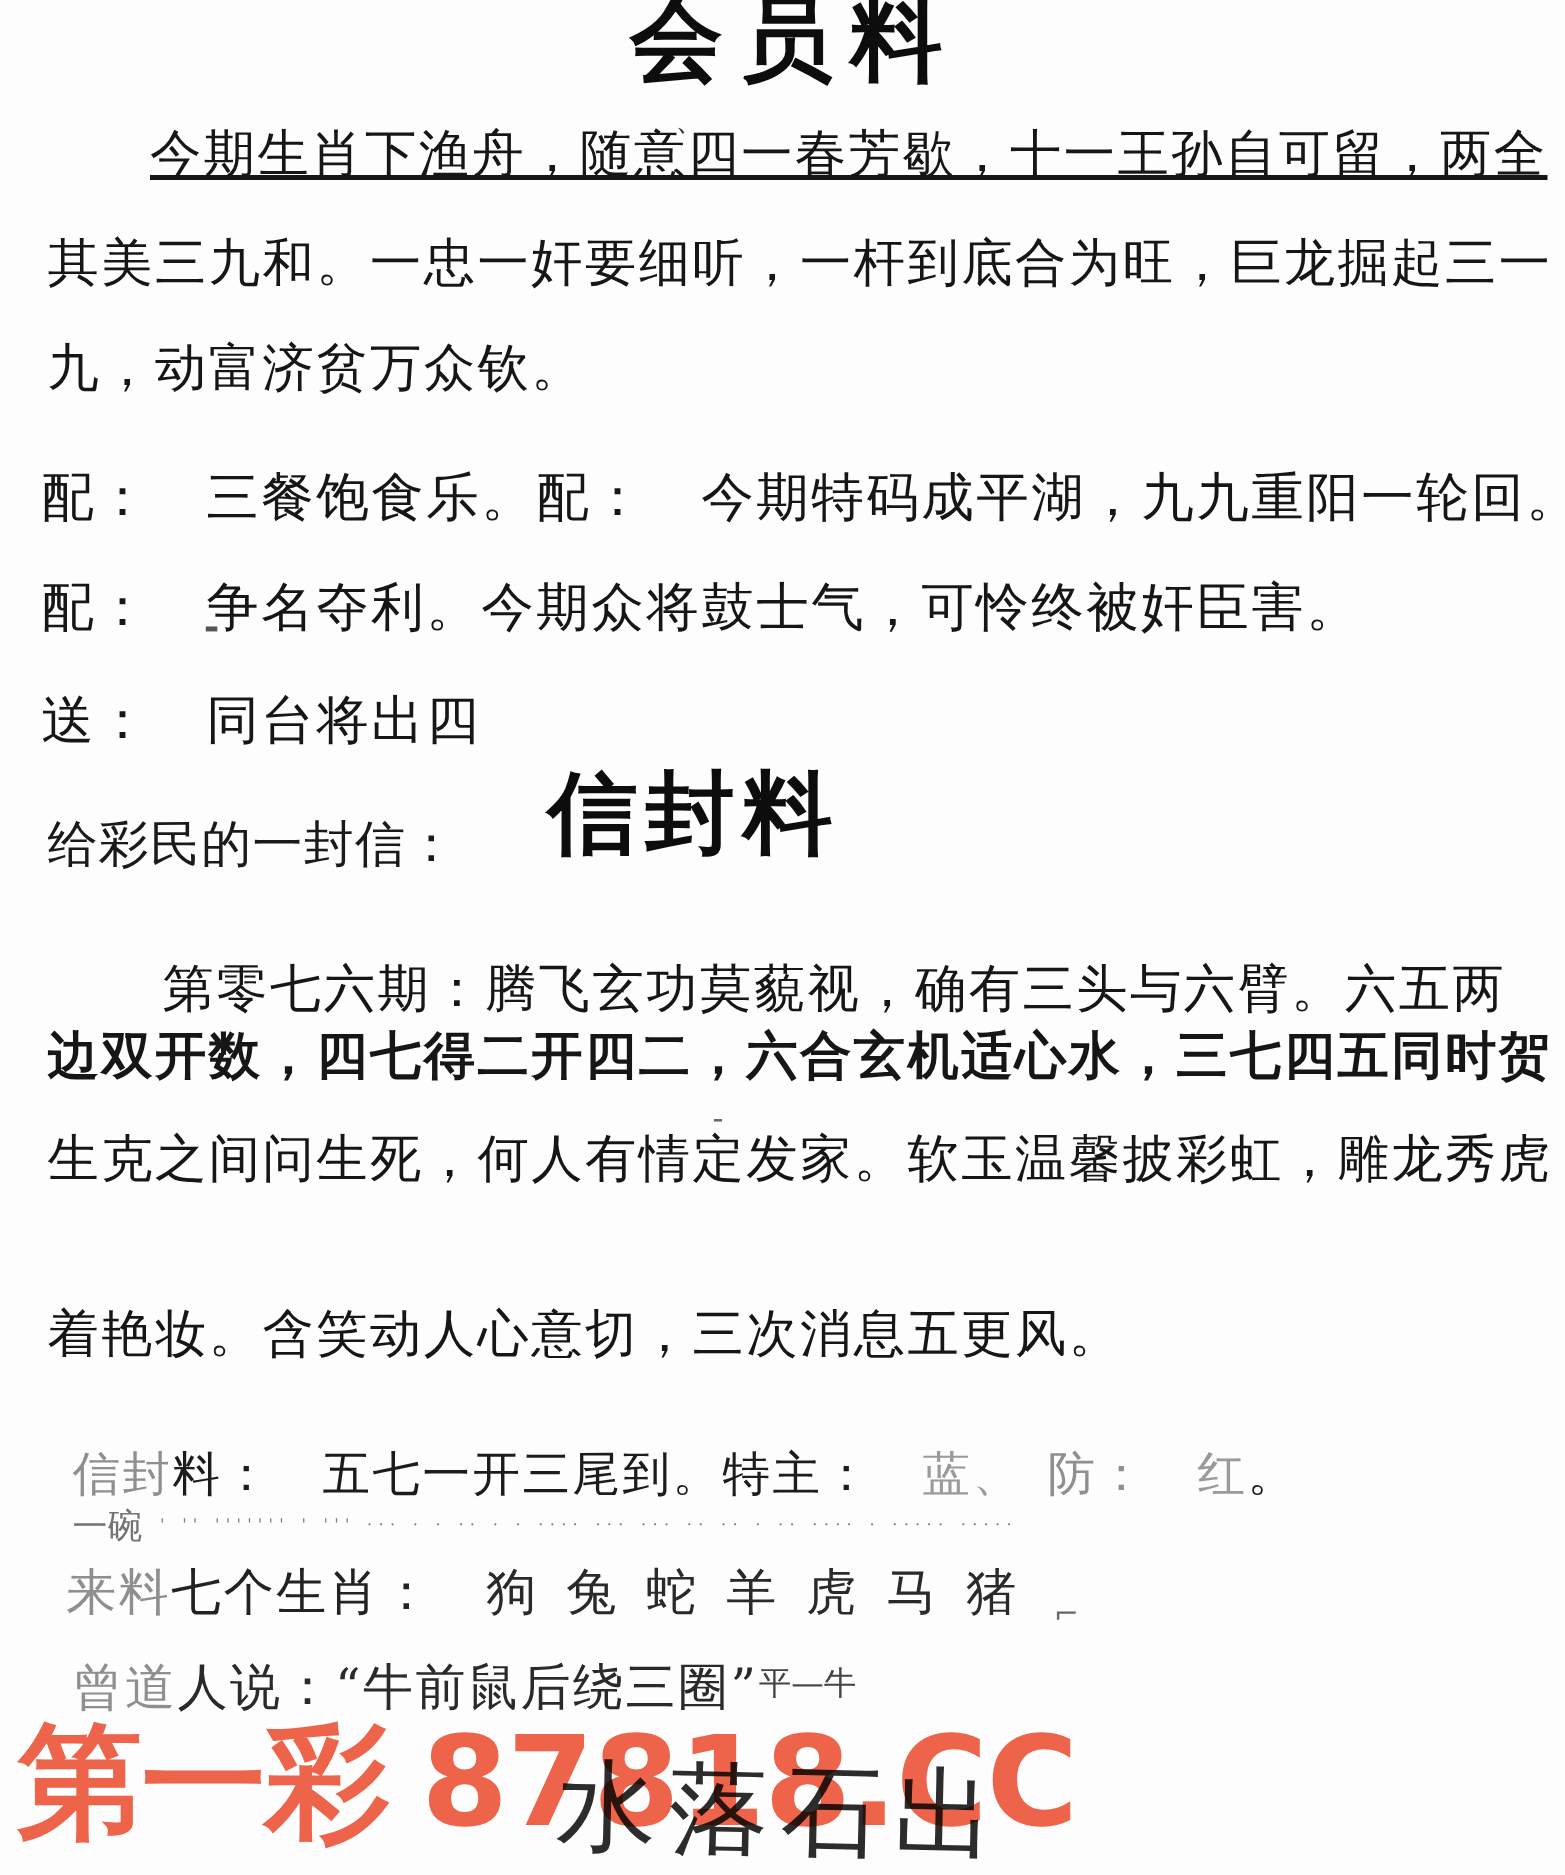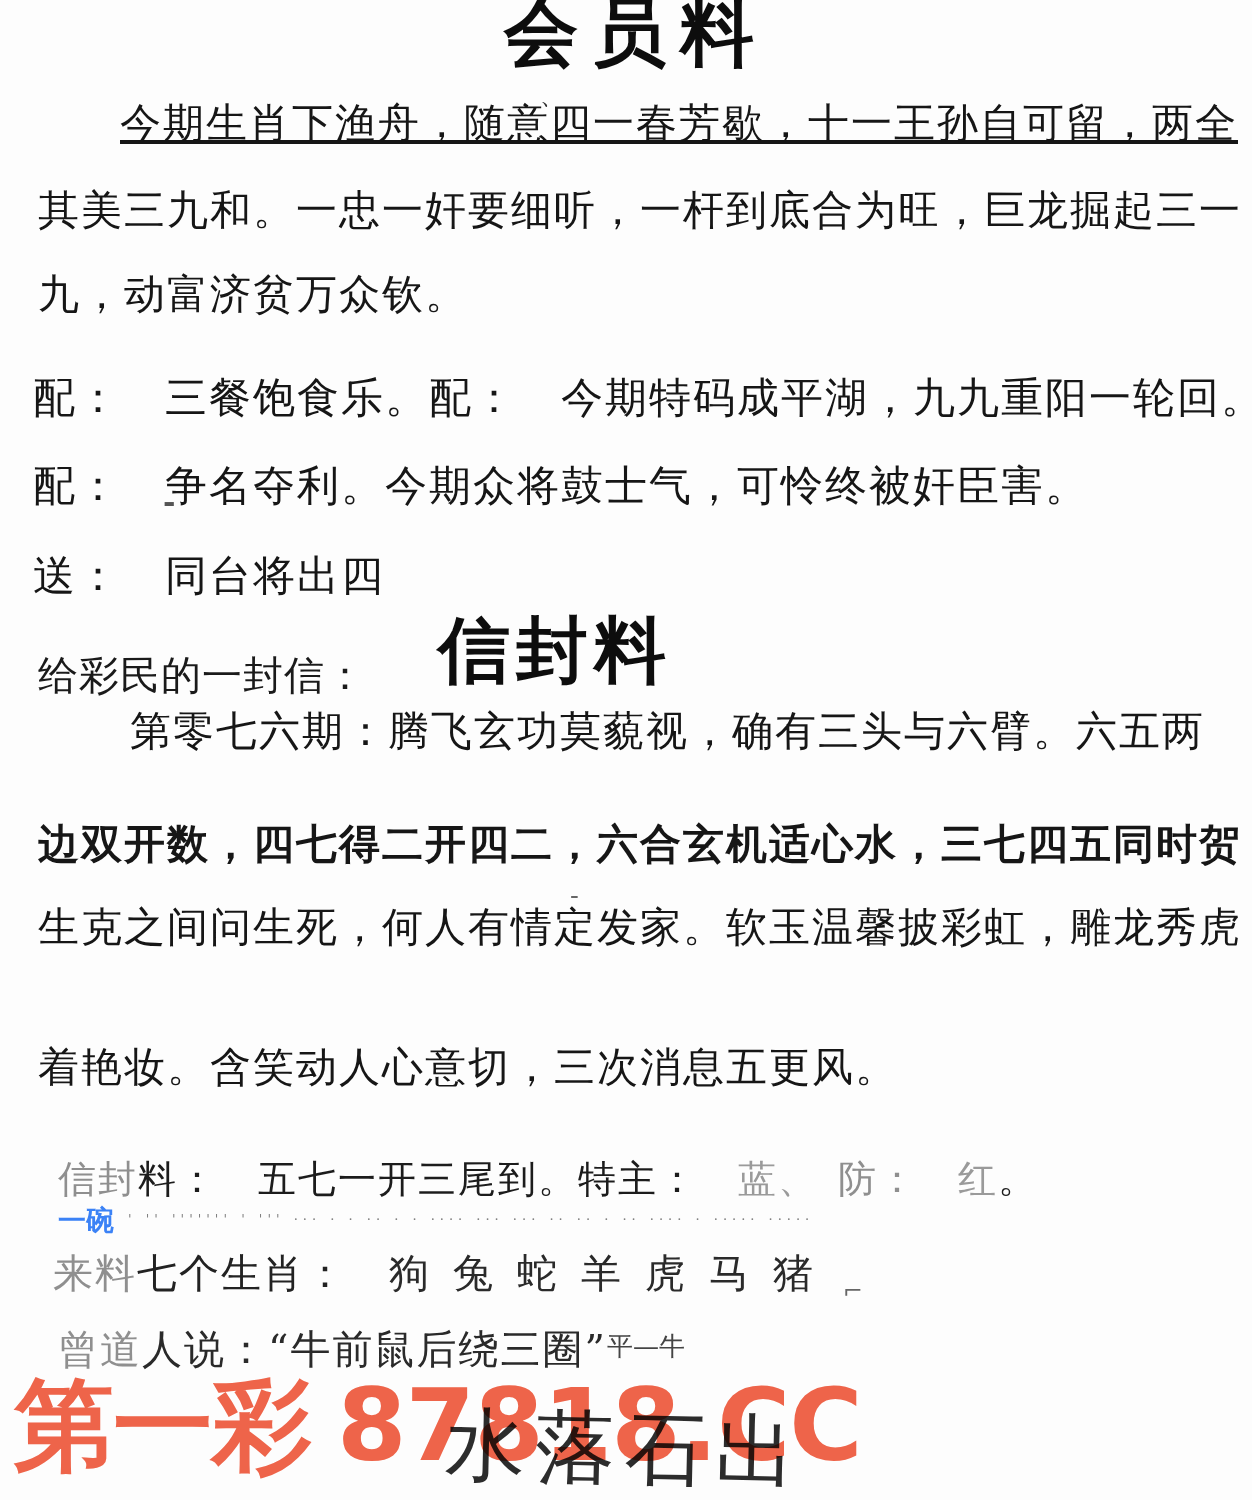--- a/index.html
+++ b/index.html
@@ -19,38 +19,38 @@
   .letter-label{
     position:absolute;top:648px;left:38px;
     font-size:40px;letter-spacing:1px;color:#1a1a1a;
   }
 
   
   .pline{position:absolute;left:38px;white-space:nowrap;font-size:41px;letter-spacing:2px;color:#161616;}
   .p1-1{top:96px;padding-left:82px;text-decoration:underline;}
   .p1-2{top:183px;}
   .p1-3{top:267px;}
-  .p2-1{top:704px;padding-left:92px;}
+  .p2-1{top:764px;padding-left:92px;}
   .p2-2{top:817px;font-weight:bold;}
   .p2-3{top:900px;}
   .p2-4{top:1001px;margin-top:39px;}
 
   .tagline{position:absolute;left:33px;white-space:nowrap;font-size:42px;letter-spacing:2px;color:#161616;}
   .pei1{top:370px;}
   .pei2{top:458px;}
   .song{top:548px;}
   .tecode{top:1066px;font-size:43px;}
 
   
   .env-tip{position:absolute;top:1154px;left:38px;white-space:nowrap;font-size:38px;letter-spacing:2px;color:#1c1c1c;}
   .faint{color:#8f8f8f;margin-left:20px;}
   .lighter{color:#9a9a9a;}
 
   .degraded{position:absolute;top:1202px;left:58px;width:1120px;white-space:nowrap;overflow:hidden;}
-  .degraded .lead{font-size:28px;color:#3b82f6;vertical-align:-6px;font-weight:bold;}
+  .degraded .lead{font-size:28px;color:#737373;vertical-align:-6px;}
   .degraded .noise{font-size:13px;color:#7d7d7d;letter-spacing:5px;margin-left:14px;}
 
   .zodiac{position:absolute;top:1246px;left:33px;white-space:nowrap;font-size:40px;letter-spacing:2px;color:#222;}
   .zodiac .animal{display:inline-block;margin-right:22px;color:#2a2a2a;}
   .zodiac .tail-mark{font-size:24px;color:#666;vertical-align:-12px;margin-left:6px;}
 
   .zeng{position:absolute;top:1322px;left:38px;white-space:nowrap;font-size:40px;letter-spacing:2px;color:#2a2a2a;}
   .zeng .trail{font-size:26px;color:#444;vertical-align:8px;letter-spacing:0;}
 
   

